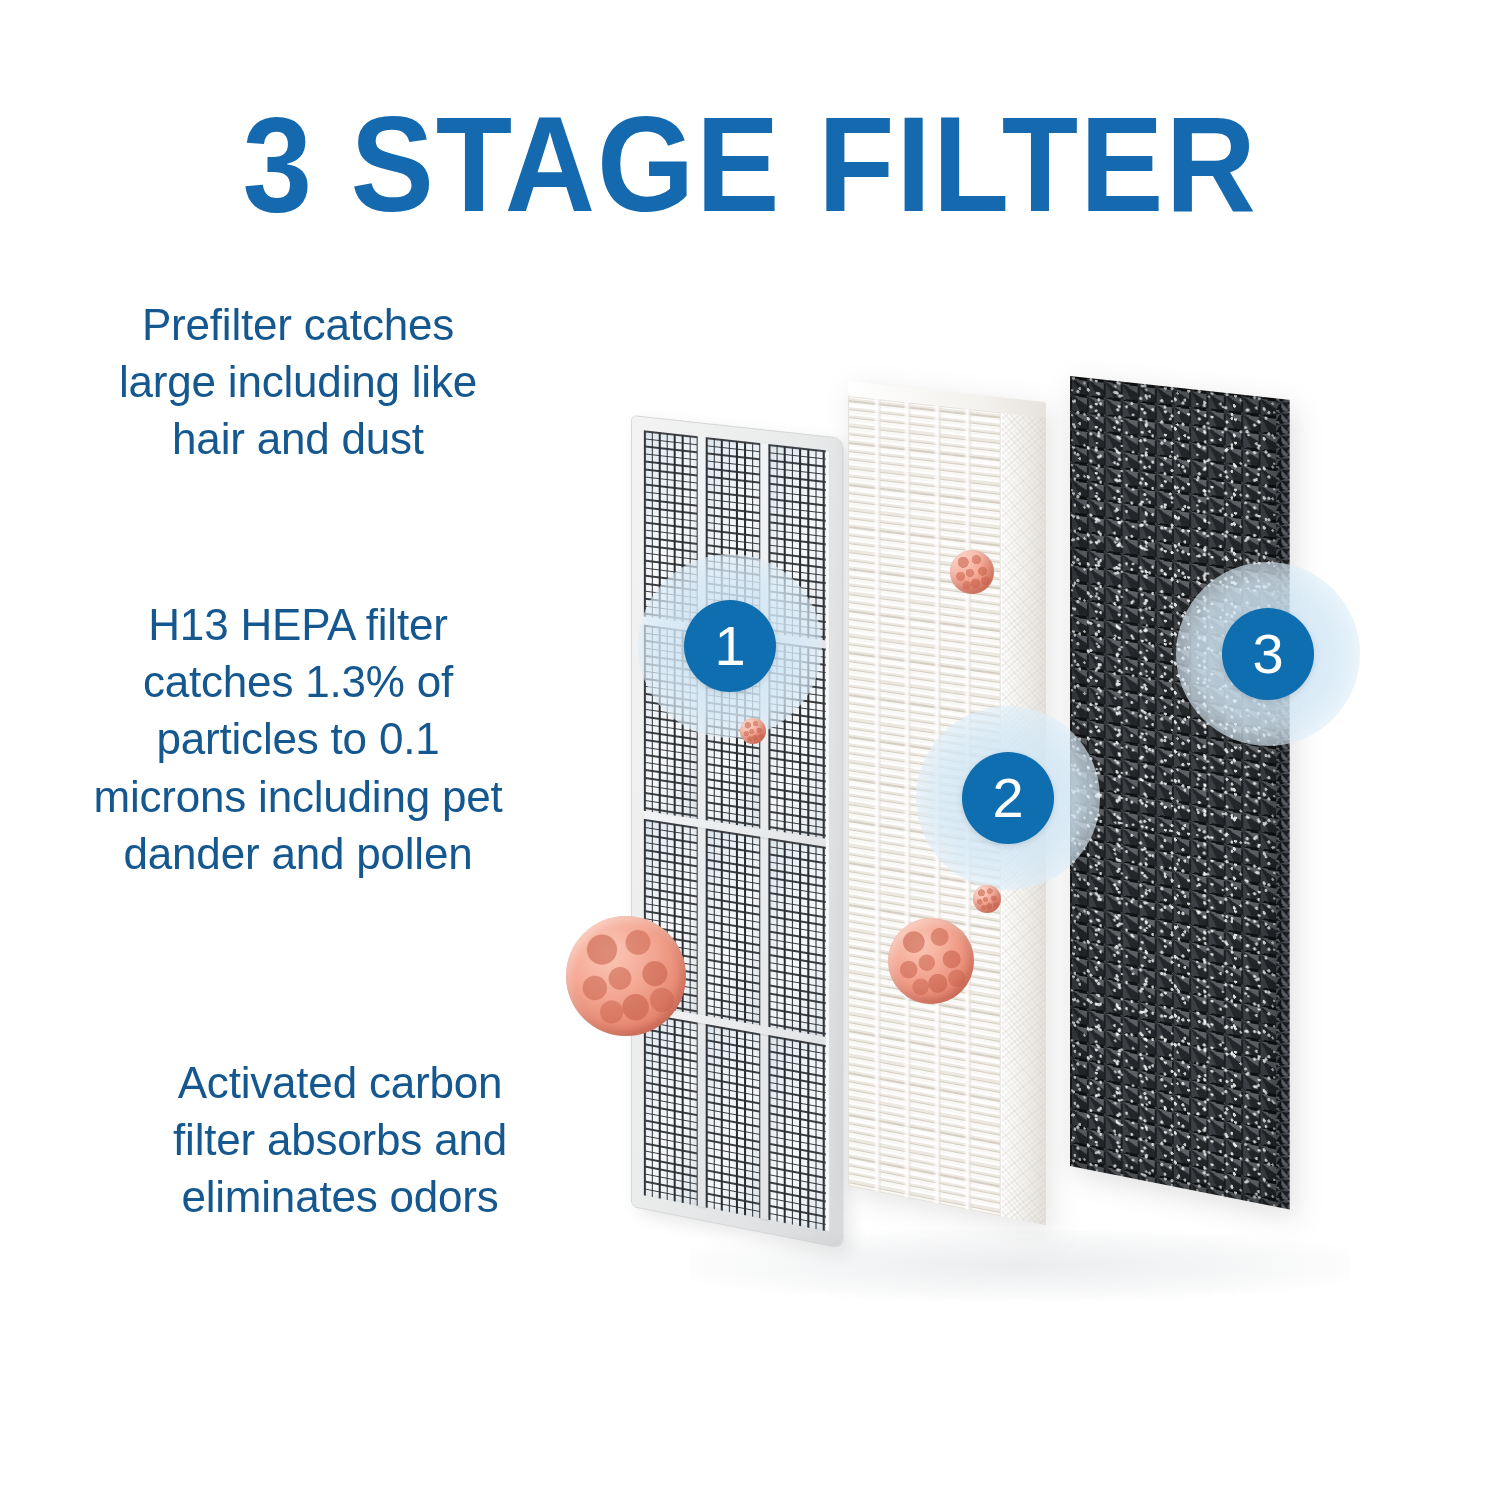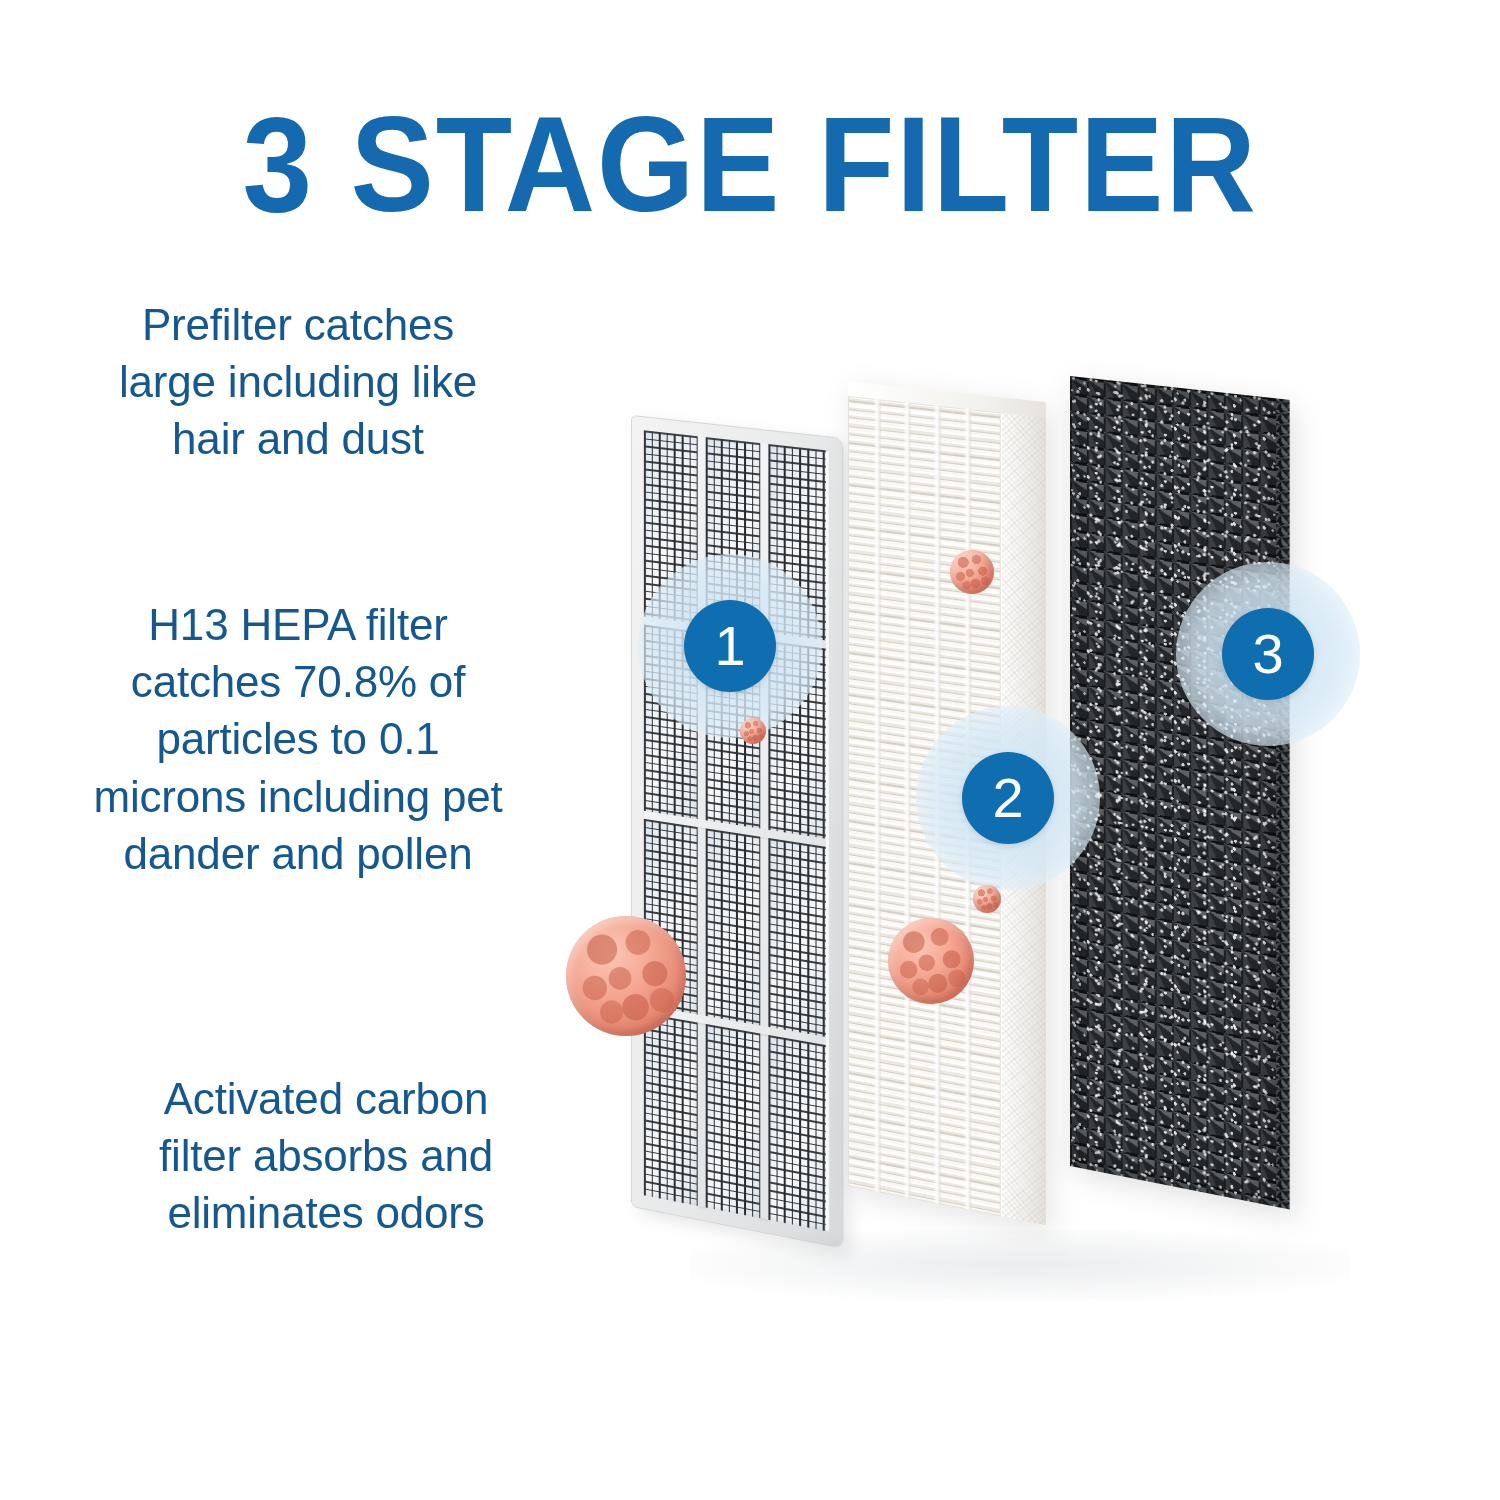--- a/index.html
+++ b/index.html
@@ -29,21 +29,21 @@
     text-align:center;
     color:#15578F;
     font-family:"Liberation Sans",sans-serif;
     font-weight:400;
     font-size:44px;
     line-height:1.30;
     letter-spacing:-.2px;
   }
   #copy1{left:88px; top:296px; width:420px;}
   #copy2{left:88px; top:596px; width:420px;}
-  #copy3{left:142px; top:1054px; width:368px;margin-top:16px;}
+  #copy3{left:156px; top:1054px; width:368px;}
 
   
   #stack{position:absolute; left:0; top:0; width:1500px; height:1500px;}
 
   
   .panel{position:absolute;}
 
   
   
   #prefilter{
@@ -229,21 +229,21 @@
     z-index:1;
   }
 </style>
 </head>
 <body>
 
 <div id="title">3 STAGE FILTER</div>
 
 <div class="copy" id="copy1">Prefilter catches large including like hair and dust</div>
 
-<div class="copy" id="copy2">H13 HEPA filter catches 70.8% of particles to 0.1 microns including pet dander and pollen</div>
+<div class="copy" id="copy2">H13 HEPA filter catches 1.3% of particles to 0.1 microns including pet dander and pollen</div>
 
 <div class="copy" id="copy3">Activated carbon filter absorbs and eliminates odors</div>
 
 <div id="stack">
 
   <div id="groundshadow"></div>
 
   <div class="panel" id="prefilter">
     <div class="frame"></div>
     <div class="well">

